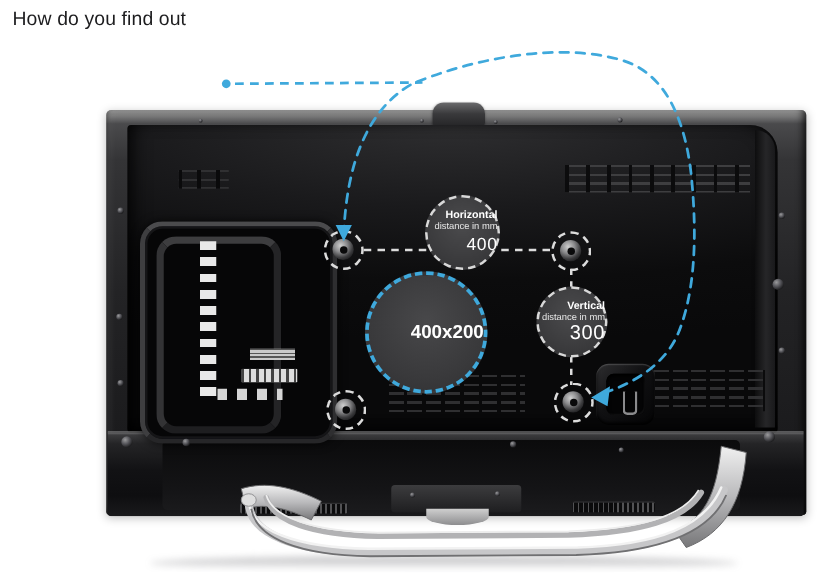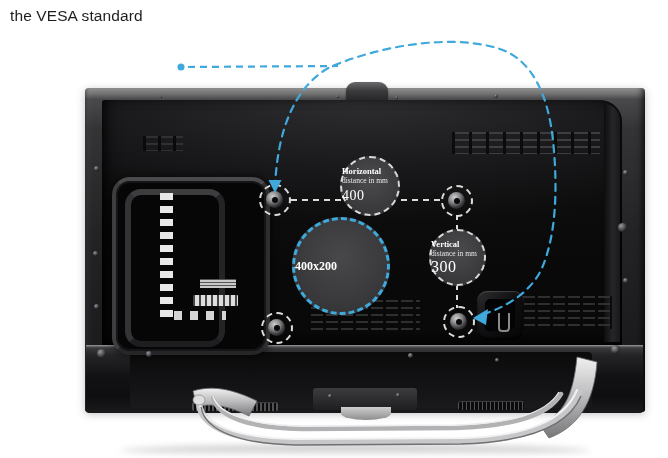--- a/index.html
+++ b/index.html
@@ -56,44 +56,44 @@
   #bracket-hook{left:21px;top:22px;width:8px;height:17px;border:2px solid #8a8a8c;border-top:none;border-radius:0 0 4px 4px;}
   
   .screw{border-radius:50%;background:radial-gradient(circle at 35% 32%,#9a9a9c,#55555a 40%,#202022 72%,#0c0c0d 100%);}
   
   .hole{width:28px;height:28px;border:2px dashed #dcdcdc;border-radius:50%;}
   .hole .head{position:absolute;left:5px;top:5px;width:17px;height:17px;border-radius:50%;
      background:radial-gradient(circle at 38% 32%,#cfcfcf,#8a8a8c 34%,#3c3c3e 62%,#151517 85%);}
   .hole .pin{position:absolute;left:11px;top:11px;width:6px;height:6px;border-radius:50%;background:#0a0a0b;}
   
   .info-circle{border-radius:50%;border:2px dashed #d8d8d8;color:#fff;display:flex;
-     flex-direction:column;align-items:flex-start;justify-content:center;text-align:center;
-     background:radial-gradient(circle at 50% 38%,#4b4b4d,#3a3a3c 68%,#313133);font-family:Liberation Serif, serif;}
+     flex-direction:column;align-items:flex-end;justify-content:center;text-align:center;
+     background:radial-gradient(circle at 50% 38%,#4b4b4d,#3a3a3c 68%,#313133);}
   .info-circle .l1{font-size:8.5px;font-weight:700;line-height:9px;}
   .info-circle .l2{font-size:7.5px;line-height:9px;color:#e8e8e8;}
   .info-circle .val{font-size:14px;line-height:21px;font-weight:400;letter-spacing:.5px;}
   #circle-horizontal{left:340px;top:156px;width:56px;height:56px;}
   #circle-vertical{left:429px;top:229px;width:53px;height:53px;}
   #circle-vertical .val{font-size:16px;line-height:18px;}
   #circle-vesa{left:292px;top:217px;width:92px;height:92px;border:3px dashed #3fa9dc;
      background:radial-gradient(circle at 50% 40%,#48484a,#39393b 65%,#2f2f31);}
   #circle-vesa .t1{font-size:16px;font-weight:700;line-height:18px;margin-bottom:6px;}
-  #circle-vesa .t2{font-size:12px;font-weight:600;line-height:16px;}
+  #circle-vesa .t2{font-size:15px;font-weight:600;line-height:16px;}
   
   #reflection{left:120px;top:445px;width:470px;height:11px;border-radius:50%;
      background:linear-gradient(180deg,rgba(90,90,95,.45),rgba(180,180,185,0));filter:blur(3px);}
   svg{position:absolute;left:0;top:0;}
 </style>
 </head>
 <body>
 
 <div id="page">
 
   <div id="question" class="abs">
-    <div>the VESA standard</div>
+    <div>How do you find out</div>
   </div>
 
   <div id="tv-frame" class="abs"></div>
   <div id="camera" class="abs"></div>
   <div id="camera-base" class="abs"></div>
   <div id="back-panel" class="abs"></div>
   <div id="right-strip" class="abs"></div>
   <div id="bottom-band" class="abs"></div>
   <div id="band-inset" class="abs"></div>
 

